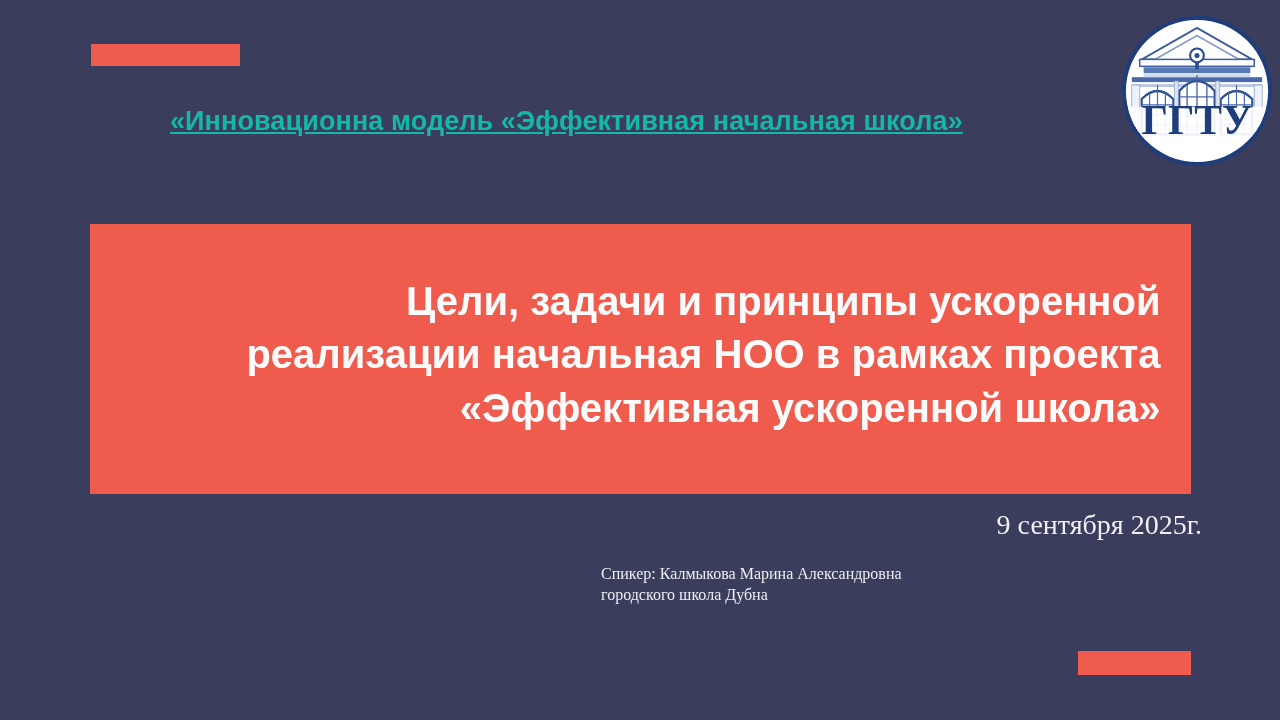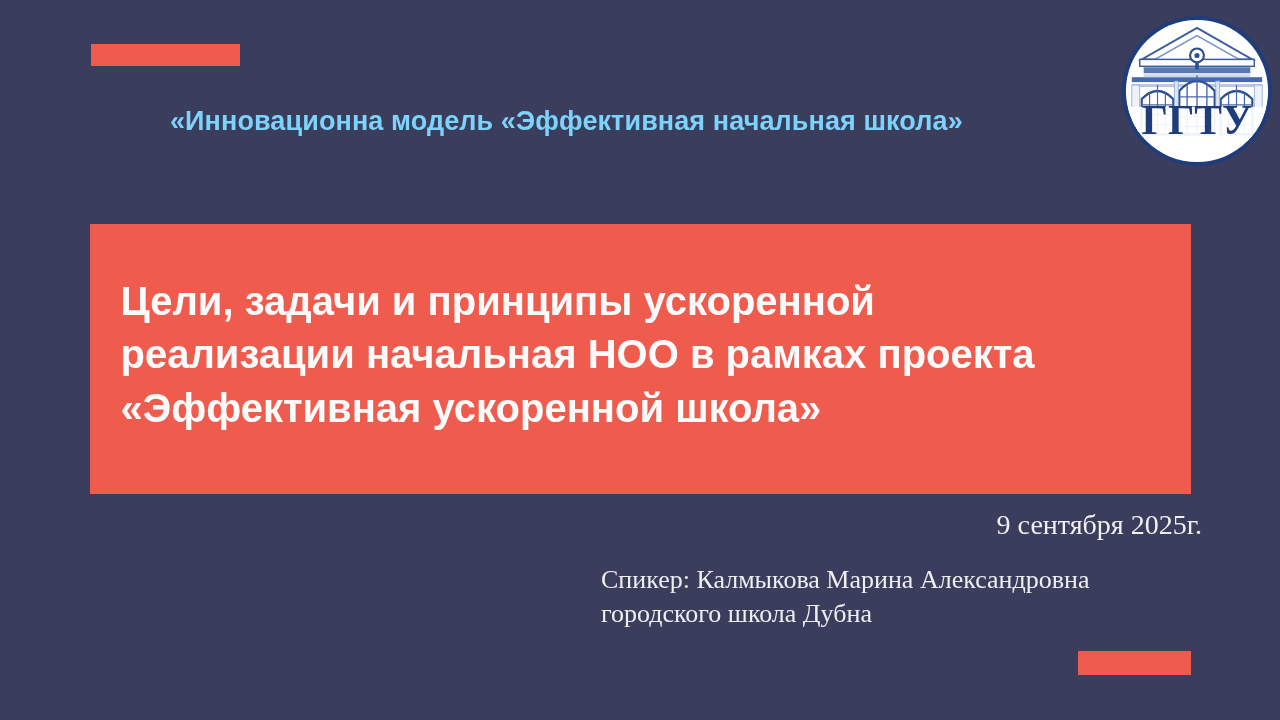--- a/index.html
+++ b/index.html
@@ -40,24 +40,25 @@
   }
 
   
   #header-title {
     position: absolute;
     left: 170px;
     top: 106px;
     width: 940px;
     font-size: 27px;
     font-weight: bold;
-    color: #7dd3fc;
+    color: #14b8a6;
     letter-spacing: 0.1px;
     line-height: 1.15;
     white-space: nowrap;
+    text-decoration: underline;
   }
 
   
   #logo {
     position: absolute;
     left: 1118px;
     top: 12px;
     width: 158px;
     height: 158px;
   }
@@ -74,21 +75,21 @@
     top: 224px;
     width: 1101px;
     height: 270px;
     background: #ef5b4c;
     display: flex;
     align-items: center;
     justify-content: center;
   }
   #title-text {
     width: 1040px;
-    text-align: left;
+    text-align: right;
     color: #fbfbfc;
     font-size: 40px;
     font-weight: bold;
     line-height: 1.33;
     padding-bottom: 8px;
   }
 
   
   #date-line {
     position: absolute;
@@ -101,21 +102,21 @@
     white-space: nowrap;
   }
 
   
   #speaker-block {
     position: absolute;
     left: 601px;
     top: 563px;
     width: 600px;
     font-family: "Liberation Serif", serif;
-    font-size: 26px;
+    font-size: 16px;
     line-height: 1.32;
     color: #eeeef3;
   }
   #speaker-block div {
     white-space: nowrap;
   }
 </style>
 </head>
 <body>
 

